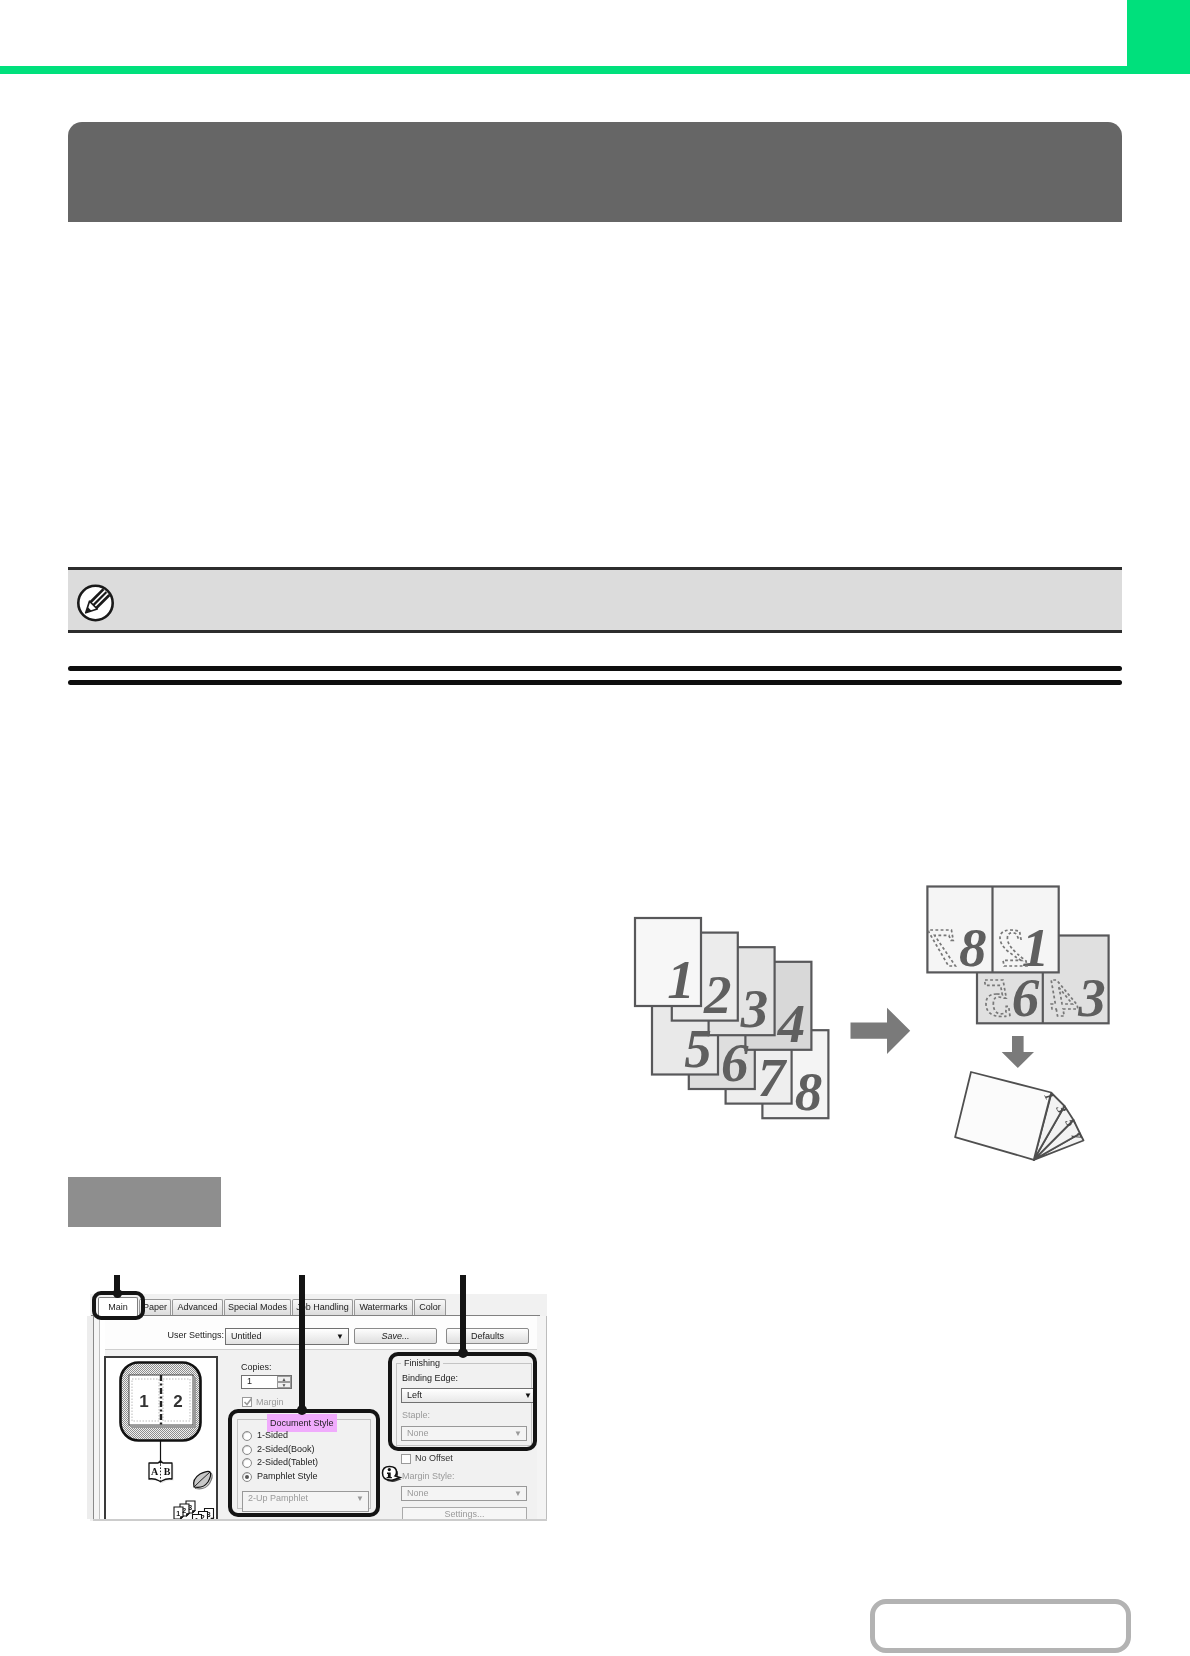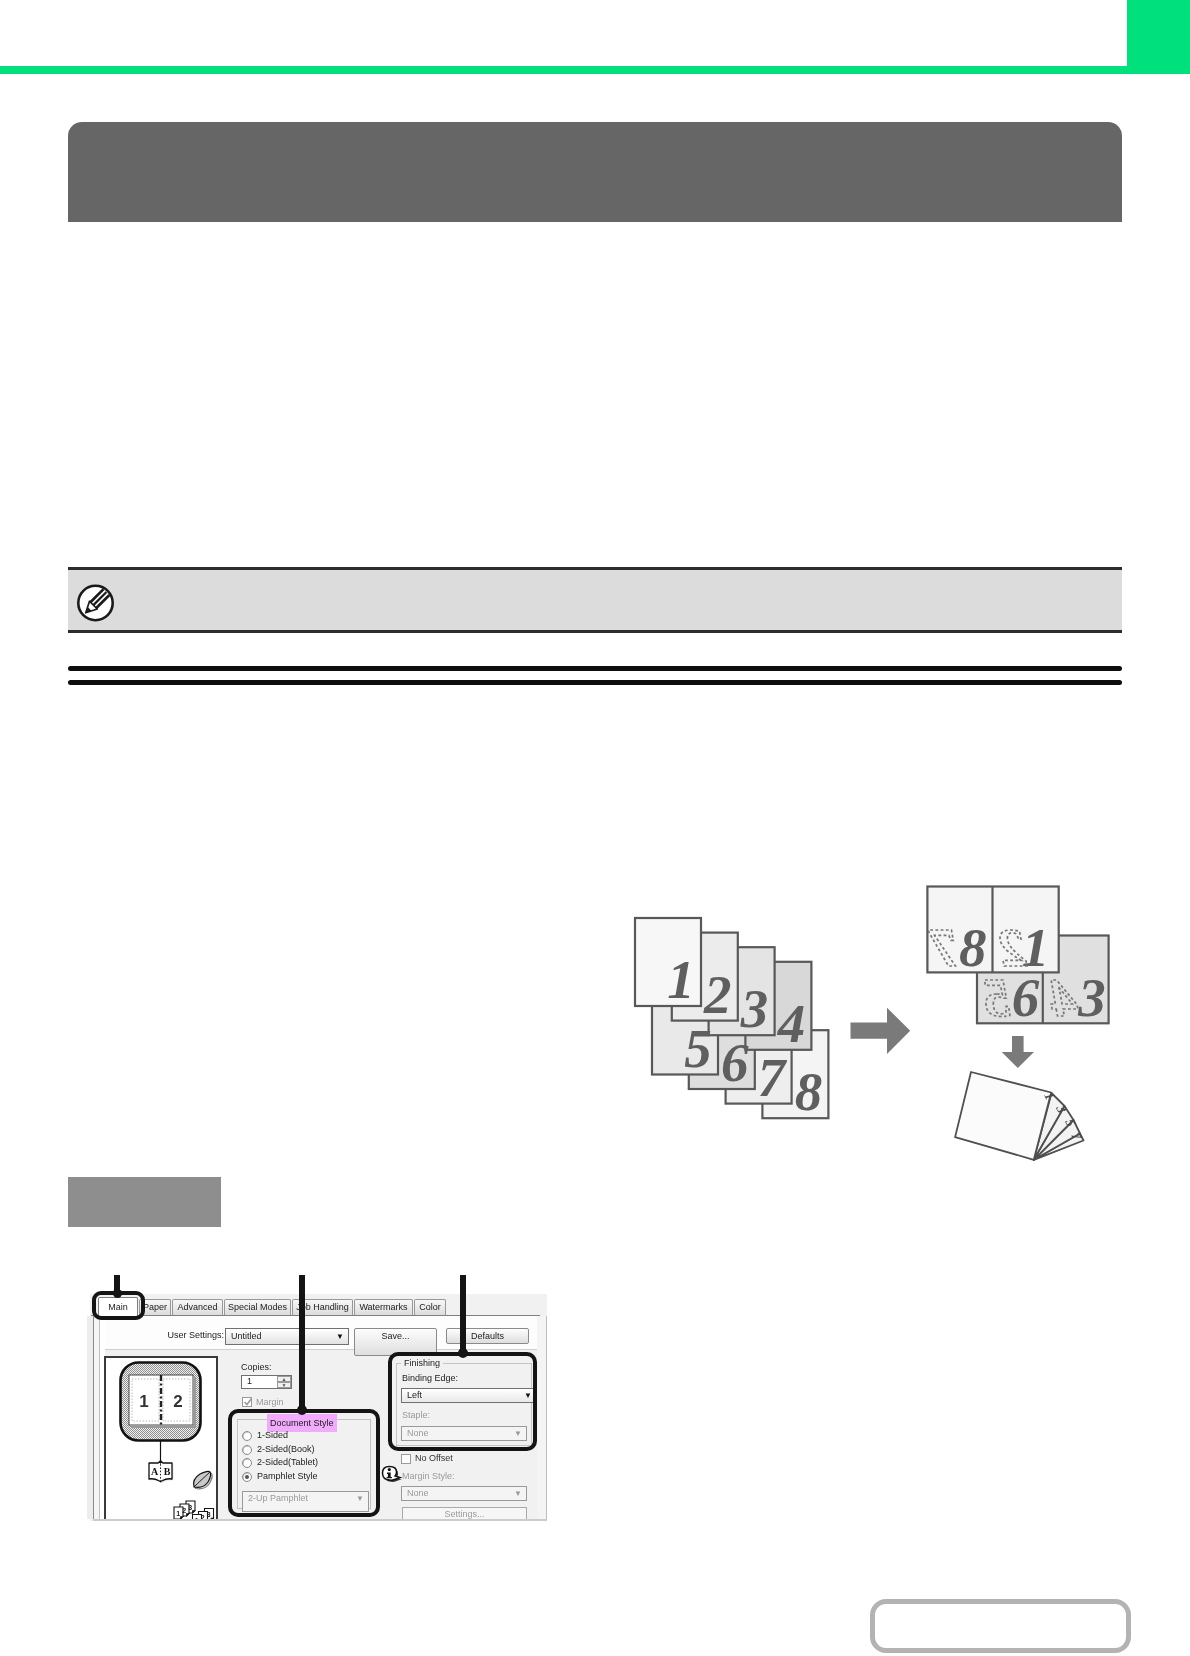--- a/index.html
+++ b/index.html
@@ -127,21 +127,21 @@
   <div class="tab abs" style="left:354px;width:59px;">Watermarks</div>
   <div class="tab abs" style="left:414px;width:32px;">Color</div>
 
   <div class="abs" style="left:98px;top:1297px;width:40px;height:19px;background:#ffffff;border:1px solid #808080;border-bottom:none;border-radius:2px 2px 0 0;box-sizing:border-box;text-align:center;line-height:18px;">Main</div>
 
   <div class="abs" style="left:130px;top:1330px;width:94px;text-align:right;">User Settings:</div>
   <div class="abs" style="left:225px;top:1328px;width:124px;height:17px;background:linear-gradient(#ffffff,#e2e2e2);border:1px solid #707070;box-sizing:border-box;">
     <span style="position:absolute;left:5px;top:2px;">Untitled</span>
     <span style="position:absolute;right:4px;top:3px;font-size:8px;color:#111;">▼</span>
   </div>
-  <div class="btn abs" style="left:354px;top:1328px;width:83px;height:28px;">Save...</div>
+  <div class="btn abs" style="left:354px;top:1328px;width:83px;height:16px;font-style:italic;">Save...</div>
   <div class="btn abs" style="left:446px;top:1328px;width:83px;height:16px;">Defaults</div>
 
   <div class="abs" style="left:104px;top:1356px;width:114px;height:165px;background:#ffffff;border:2px solid #3a3a3a;border-bottom:none;box-sizing:border-box;"></div>
 
   <svg class="abs" style="left:118px;top:1360px;" width="86" height="84" viewBox="0 0 86 84">
     <defs>
       <pattern id="ht" width="2" height="2" patternUnits="userSpaceOnUse">
         <rect width="2" height="2" fill="#f0f0f0"></rect>
         <rect width="1" height="1" fill="#8e8e8e"></rect>
         <rect x="1" y="1" width="1" height="1" fill="#8e8e8e"></rect>

